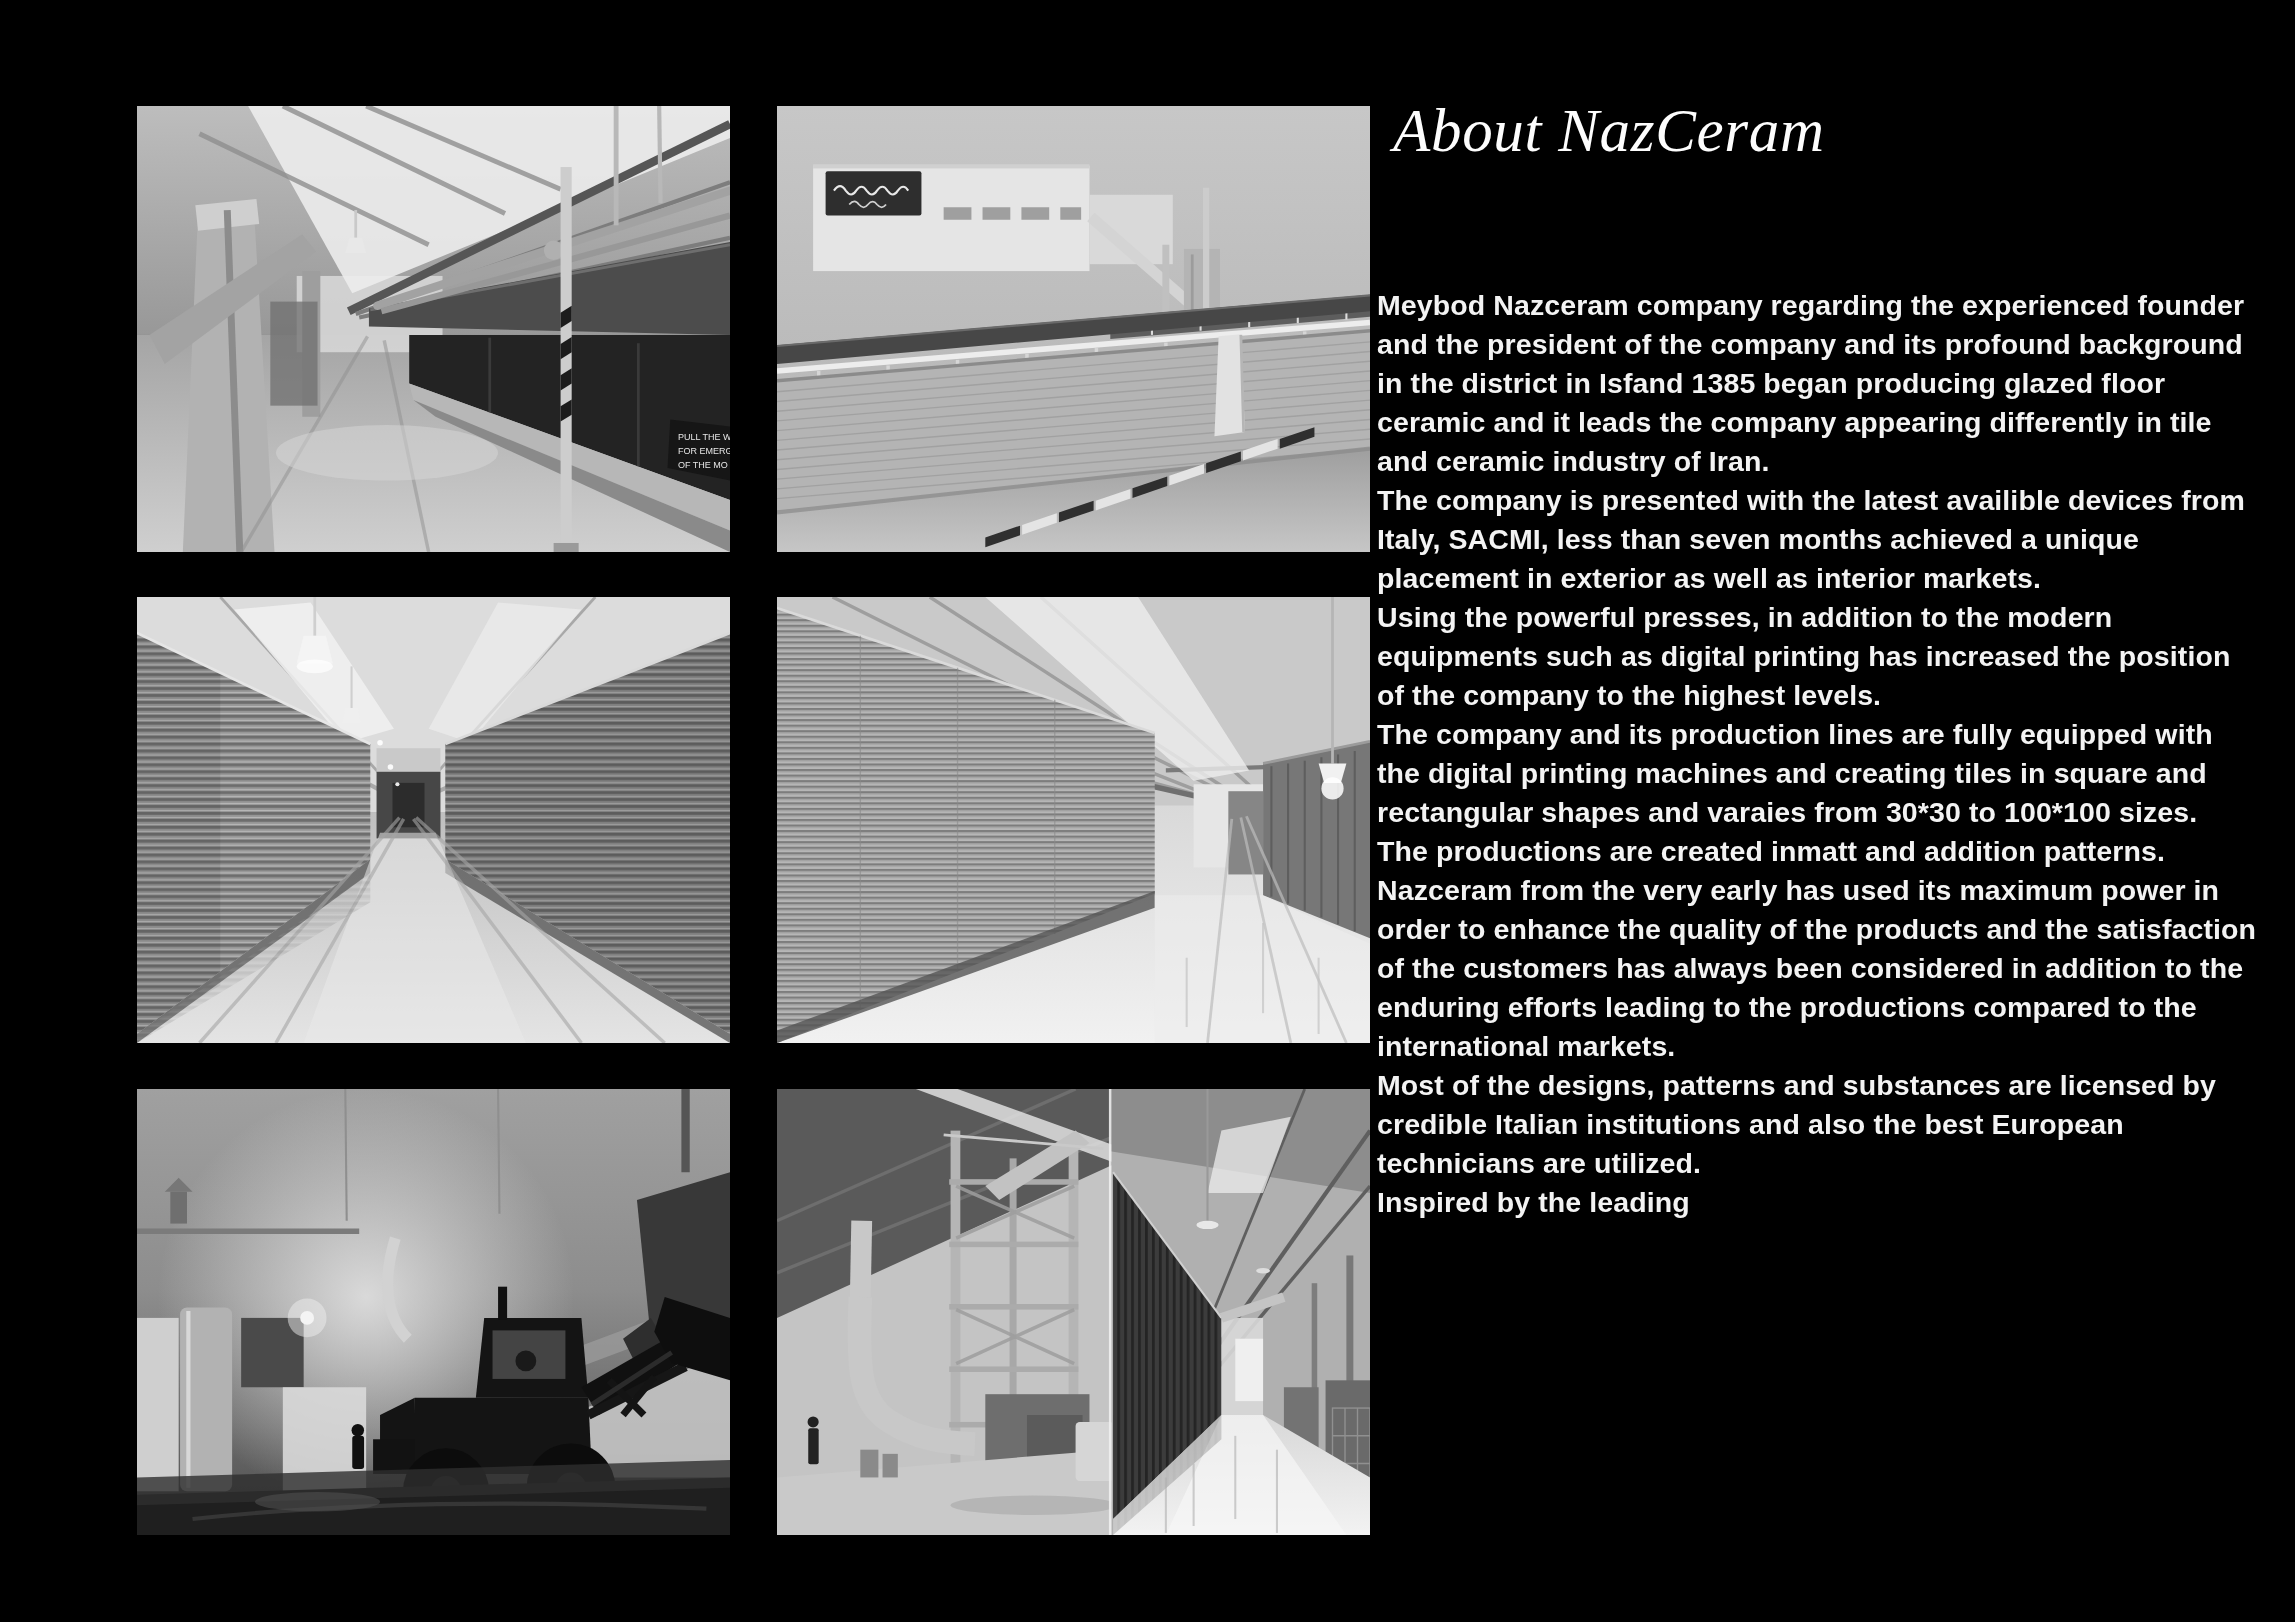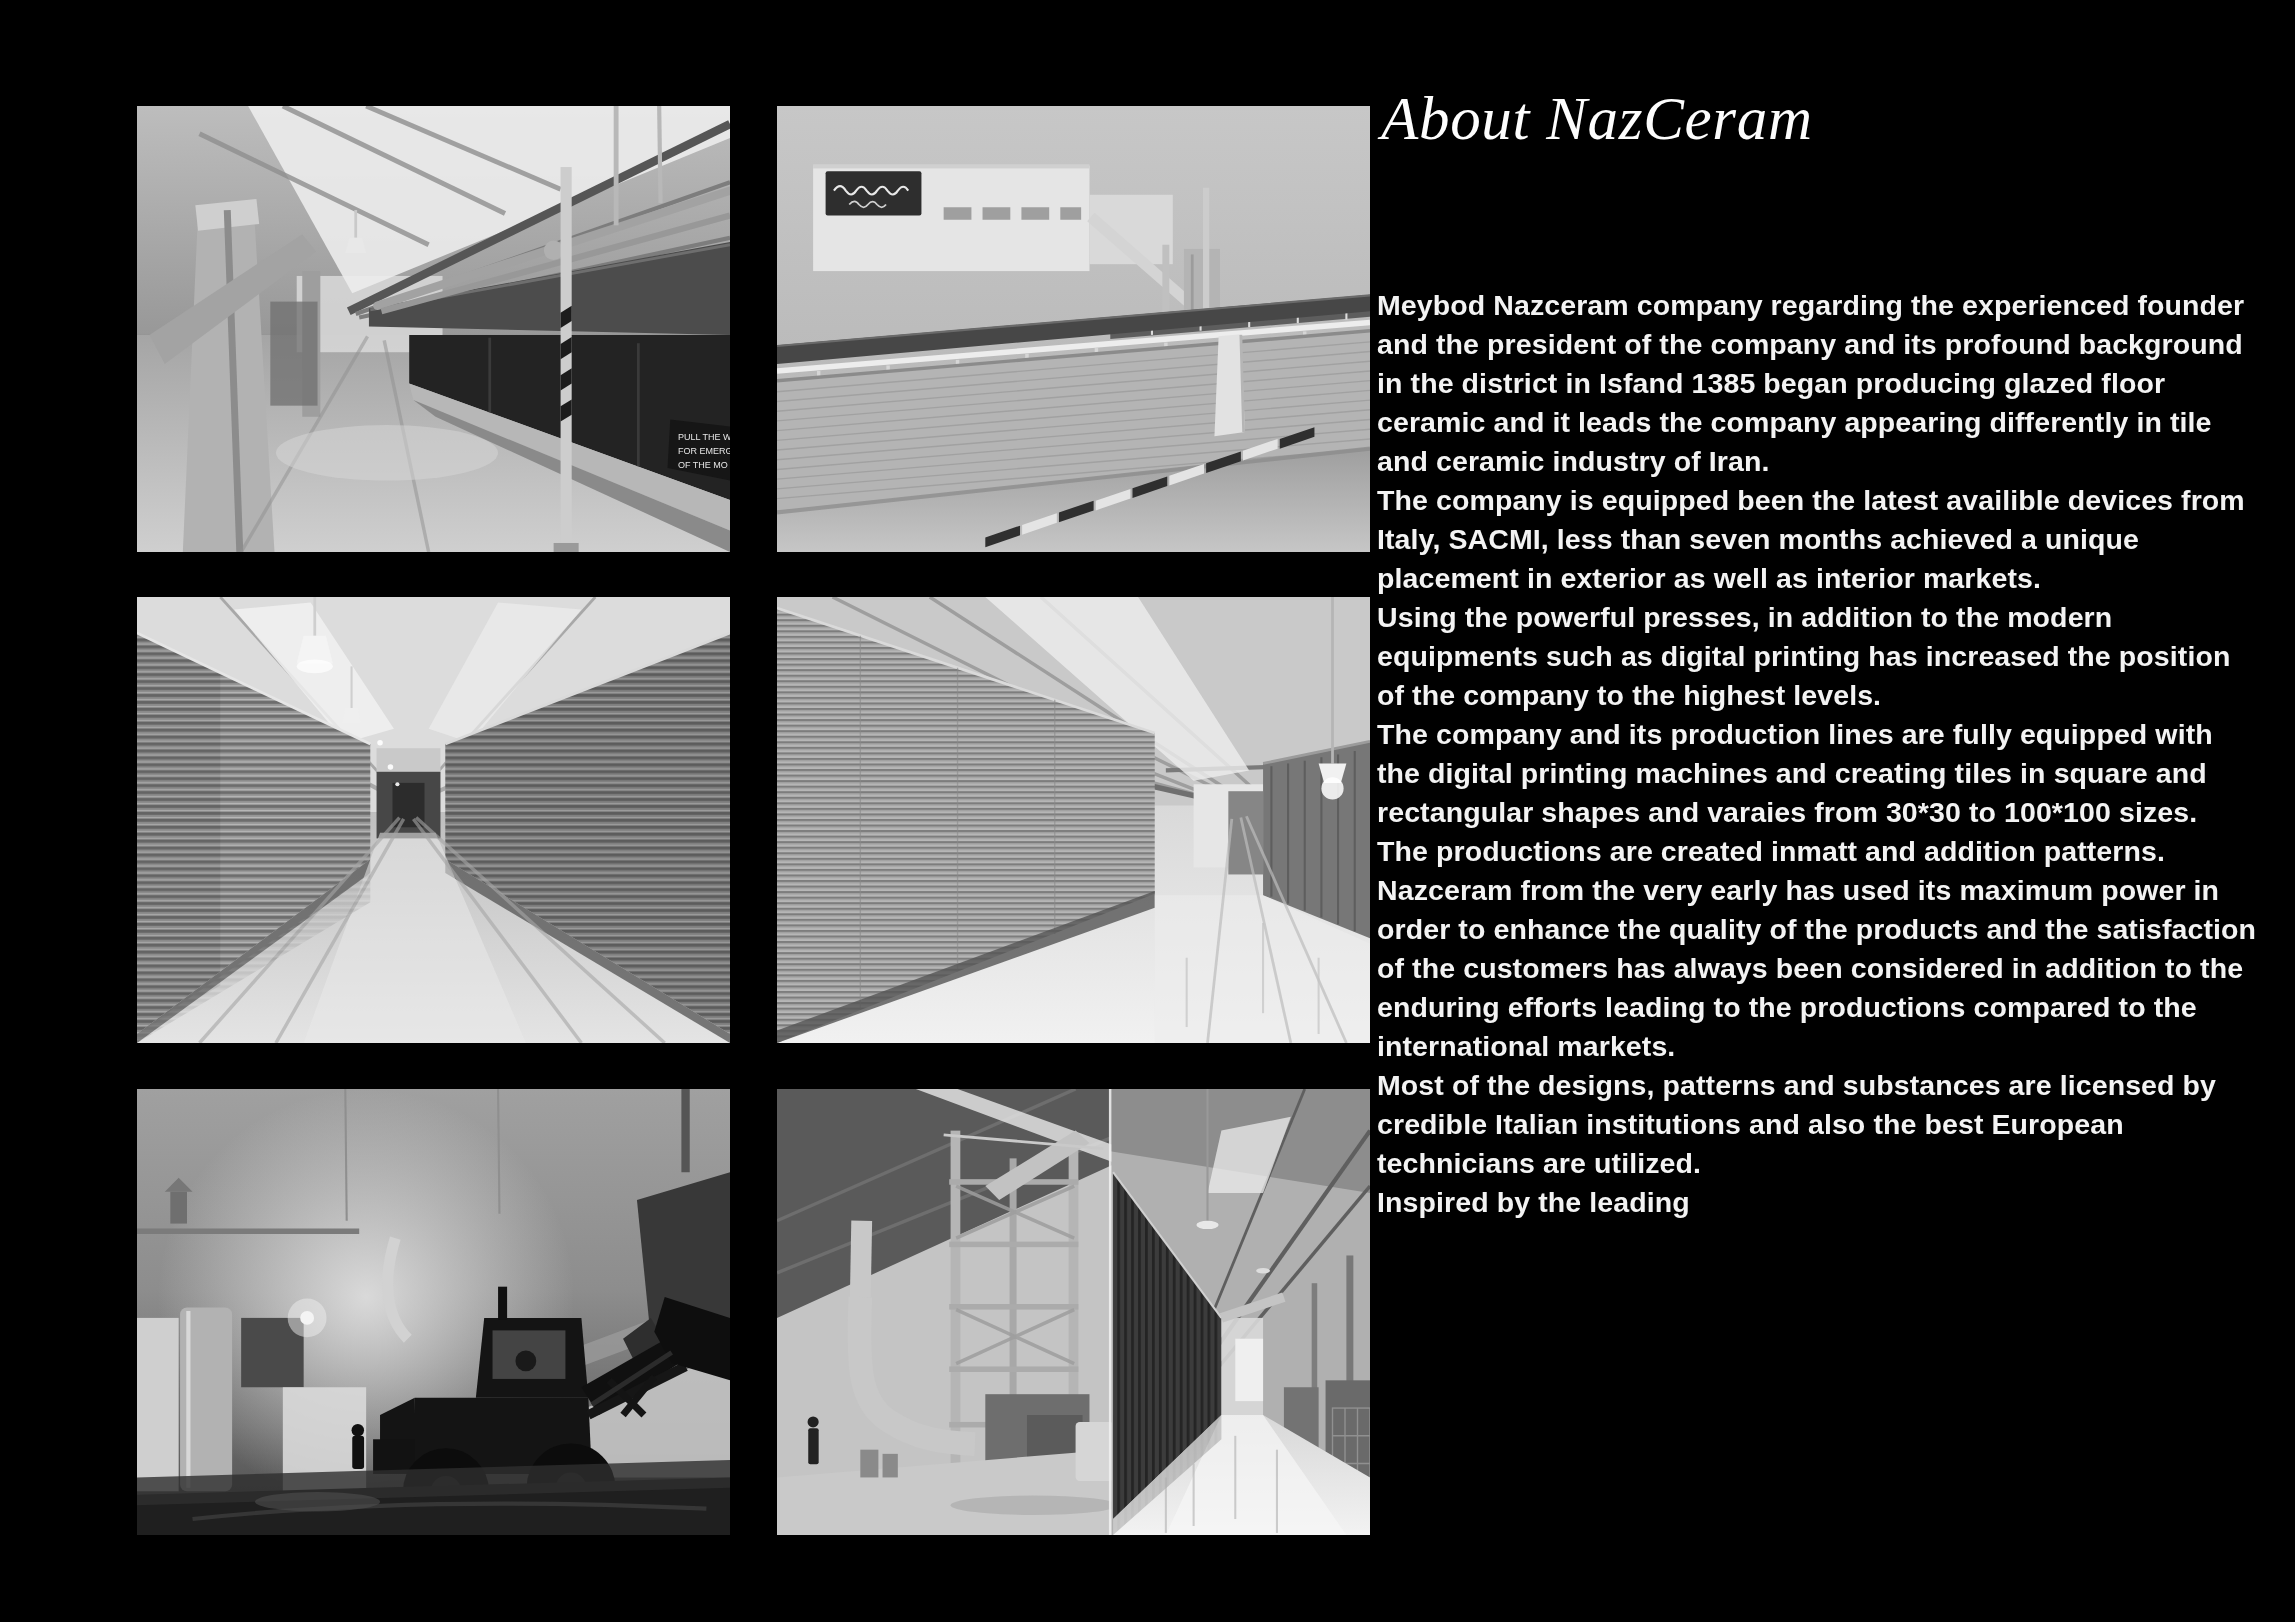--- a/index.html
+++ b/index.html
@@ -7,21 +7,21 @@
         font-family:"Liberation Sans",sans-serif;}
   .photo{position:absolute;width:593px;height:446px;overflow:hidden;background:#6e6e6e;}
   .photo svg{display:block;width:100%;height:100%;}
   #photo-1{left:97px;top:95px;}
   #photo-2{left:737px;top:95px;}
   #photo-3{left:97px;top:586px;}
   #photo-4{left:737px;top:586px;}
   #photo-5{left:97px;top:1078px;}
   #photo-6{left:737px;top:1078px;}
   .content{position:absolute;left:1377px;top:0;width:909px;}
-  .title{position:absolute;left:0;top:80px;margin:4px;white-space:nowrap;
+  .title{position:absolute;left:0;top:80px;margin:16px;white-space:nowrap;
          font-family:"Liberation Serif",serif;font-style:italic;font-weight:400;
          font-size:61px;color:#fdfdfd;letter-spacing:0.7px;}
   .paragraphs{position:absolute;left:0;top:286px;width:909px;}
   .paragraphs p{margin:0;white-space:pre;font-size:28.5px;line-height:39px;
                 color:#f3f3f3;letter-spacing:0.1px;font-weight:700;}
 </style>
 </head>
 <body>
 
 <div class="page">
@@ -474,21 +474,21 @@
   </figure>
 
   <div class="content">
     <h1 class="title">About NazCeram</h1>
     <div class="paragraphs">
       <p>Meybod Nazceram company regarding the experienced founder
 and the president of the company and its profound background
 in the district in Isfand 1385 began producing glazed floor
 ceramic and it leads the company appearing differently in tile
 and ceramic industry of Iran.</p>
-      <p>The company is equipped been the latest availible devices from
+      <p>The company is presented with the latest availible devices from
 Italy, SACMI, less than seven months achieved a unique
 placement in exterior as well as interior markets.</p>
       <p>Using the powerful presses, in addition to the modern
 equipments such as digital printing has increased the position
 of the company to the highest levels.</p>
       <p>The company and its production lines are fully equipped with
 the digital printing machines and creating tiles in square and
 rectangular shapes and varaies from 30*30 to 100*100 sizes.</p>
       <p>The productions are created inmatt and addition patterns.</p>
       <p>Nazceram from the very early has used its maximum power in

